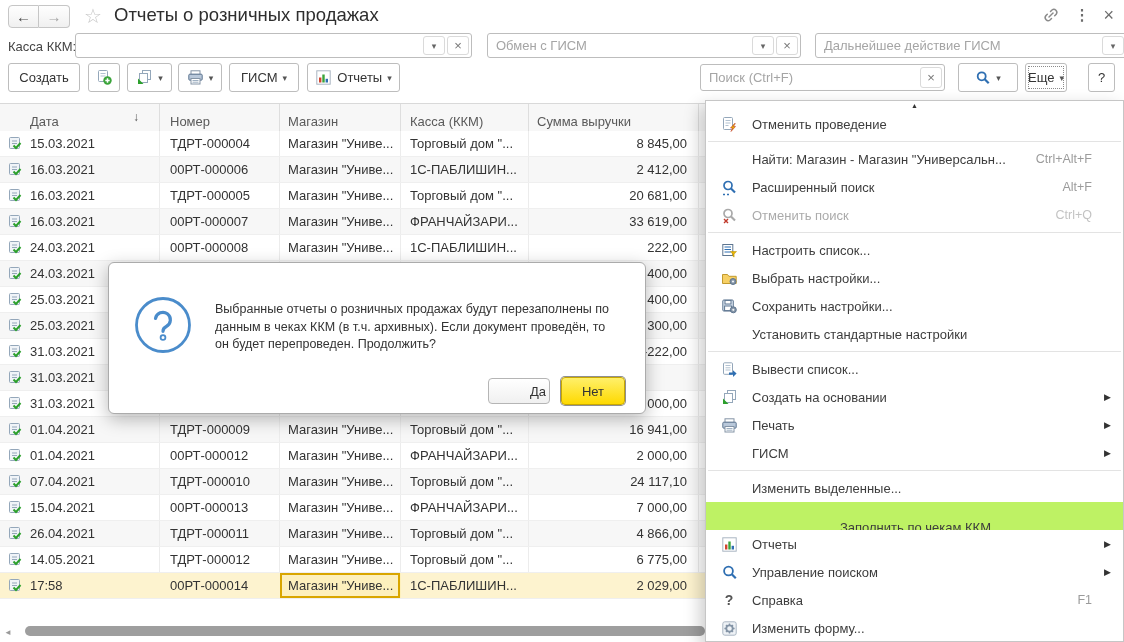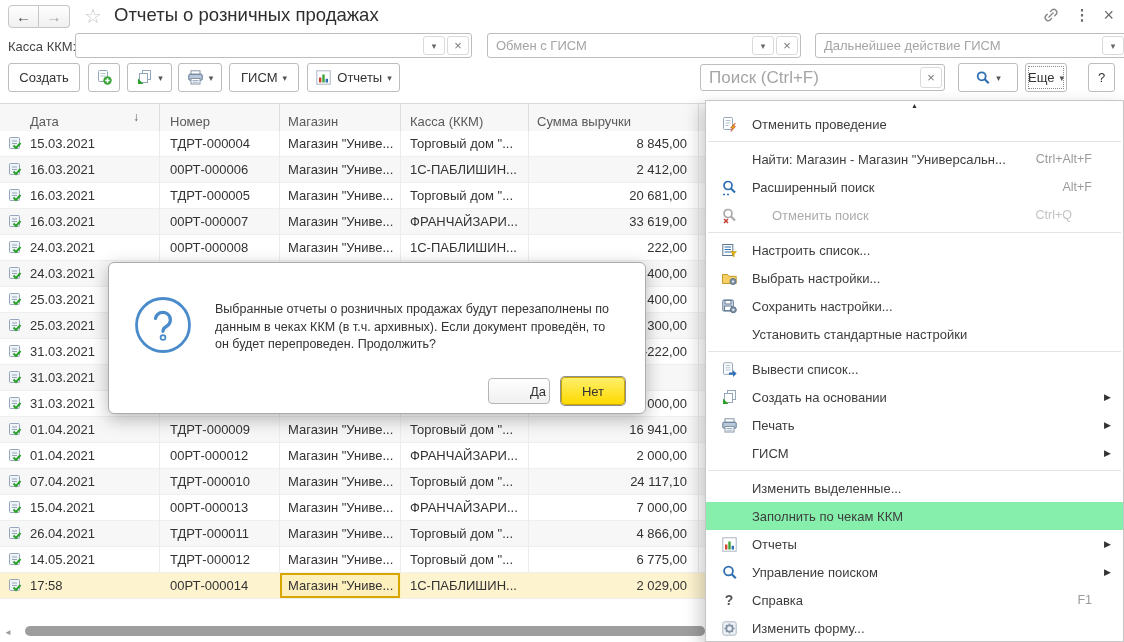--- a/index.html
+++ b/index.html
@@ -28,21 +28,21 @@
   .cbtn.dd{font-size:9px;}
   .cbtn.cx{font-size:13px;color:#777;}
   
   .tbtn{position:absolute;top:63px;height:29px;border:1px solid #bdbdbd;border-radius:3px;background:#fff;
         font-size:13px;color:#333;display:flex;align-items:center;justify-content:center;gap:5px;
         box-sizing:border-box;font-family:inherit;}
   .tbtn .dd{font-size:9px;color:#555;}
   .searchbox{position:absolute;left:700px;top:64px;width:245px;height:27px;border:1px solid #bdbdbd;
              border-radius:3px;display:flex;align-items:stretch;box-sizing:border-box;background:#fff;}
   .searchbox input{flex:1;min-width:0;border:none;outline:none;padding:0 8px;font-family:inherit;
-                   font-size:17px;color:#14532d;background:transparent;}
+                   font-size:13px;color:#14532d;background:transparent;}
   .searchbox input::placeholder{color:#a5a5a5;}
   .more-btn{outline:1px dotted #8a8a8a;outline-offset:-4px;}
   
   .thead{position:absolute;left:0;top:103px;width:705px;height:36px;background:#f7f7f7;display:flex;
          border-top:1px solid #d9d9d9;border-bottom:1px solid #cfcfcf;box-sizing:border-box;
          font-size:13px;color:#5a5a5a;}
   .th{display:flex;align-items:center;border-right:1px solid #dedede;box-sizing:border-box;position:relative;}
   .h-date{width:160px;padding-left:30px;}
   .h-num{width:120px;padding-left:10px;}
   .h-store{width:121px;padding-left:8px;}
@@ -83,23 +83,23 @@
   
   .menu{position:absolute;left:705px;top:100px;width:419px;height:542px;background:#fff;
         border:1px solid #c6c6c6;box-shadow:-5px 6px 16px rgba(0,0,0,.2);z-index:6;box-sizing:border-box;
         overflow:hidden;}
   .menu-scrollup{height:9px;display:flex;align-items:center;justify-content:center;font-size:7px;color:#333;}
   .mi{height:28px;display:flex;align-items:center;padding:0 12px 0 14px;font-size:13px;color:#3d3d3d;box-sizing:border-box;}
   .mi .ico{width:18px;height:17px;flex:0 0 18px;margin-right:14px;display:inline-flex;align-items:center;justify-content:center;}
   .mi .lbl{flex:1;white-space:nowrap;overflow:hidden;}
   .mi .shortcut{color:#9b9b9b;font-size:12.5px;margin-left:10px;}
   .mi .subarrow{margin-left:10px;font-size:9px;color:#333;width:9px;text-align:right;}
-  .mi.disabled{color:#ababab;gap:20px;}
+  .mi.disabled{color:#ababab;}
   .mi.disabled .shortcut{color:#c3c3c3;}
-  .mi.hl{background:#86efac;}
+  .mi.hl{background:#bef264;flex-direction:column;}
   .msep{height:1px;background:#e3e3e3;margin:3px 2px;}
 </style>
 </head>
 <body>
 
 <div class="app">
 
   <div class="navgroup">
     <div class="navbtn back">
         <span>←</span>

